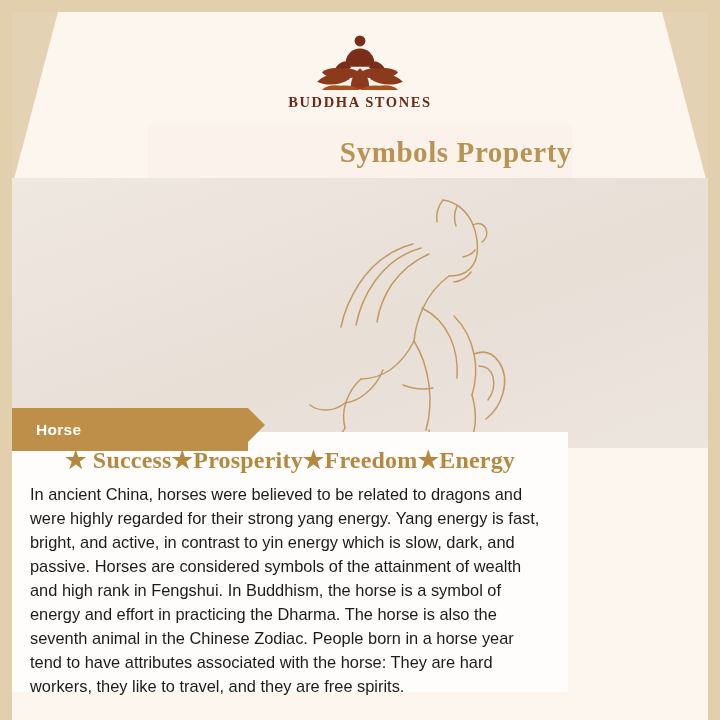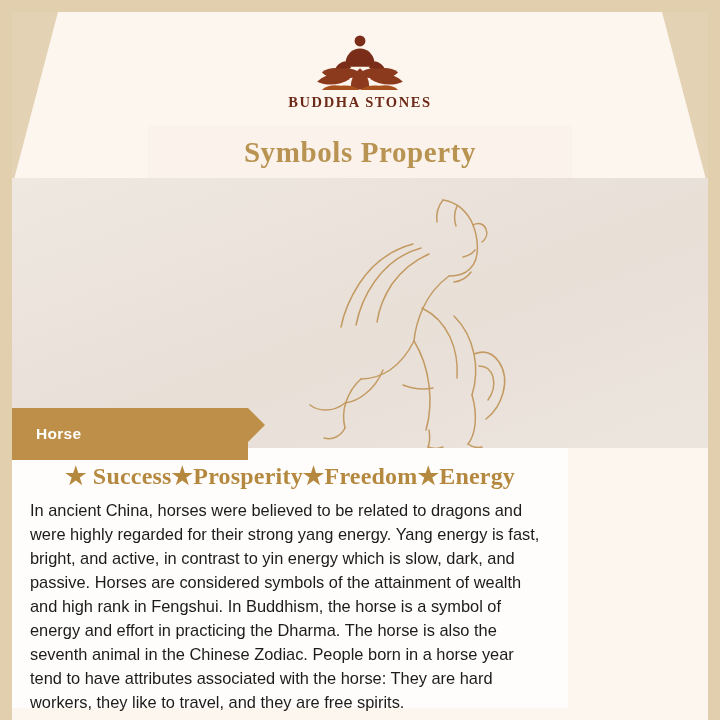--- a/index.html
+++ b/index.html
@@ -93,21 +93,21 @@
   
   .title-band {
     position: absolute;
     left: 148px;
     top: 126px;
     width: 424px;
     height: 52px;
     background: #fbf3eb;
     display: flex;
     align-items: center;
-    justify-content: center;
+    justify-content: flex-end;
   }
   .title-band .title-text {
     font-family: "Liberation Serif", serif;
     font-weight: bold;
     font-size: 29px;
     color: #b89352;
     letter-spacing: 0.6px;
   }
 
   
@@ -132,21 +132,21 @@
     top: 10px;
     width: 320px;
     height: 260px;
   }
 
   
   .label-tag {
     position: absolute;
     left: 12px;
     top: 408px;
-    height: 52px;
+    height: 43px;
     width: 236px;
     background: #bd8f49;
     display: flex;
     align-items: center;
     z-index: 5;
   }
   .label-tag .tag-text {
     color: #ffffff;
     font-weight: bold;
     font-size: 15.5px;
@@ -160,21 +160,21 @@
     width: 0; height: 0;
     border-left: 17px solid #bd8f49;
     border-top: 17px solid transparent;
     border-bottom: 17px solid transparent;
   }
 
   
   .body-panel {
     position: absolute;
     left: 12px;
-    top: 448px;
+    top: 432px;
     width: 556px;
     height: 260px;
     background: #fffdfb;
     padding: 10px 18px 0 18px;
     box-sizing: border-box;
   }
   .keywords {
     text-align: center;
     font-family: "Liberation Serif", serif;
     font-weight: bold;

